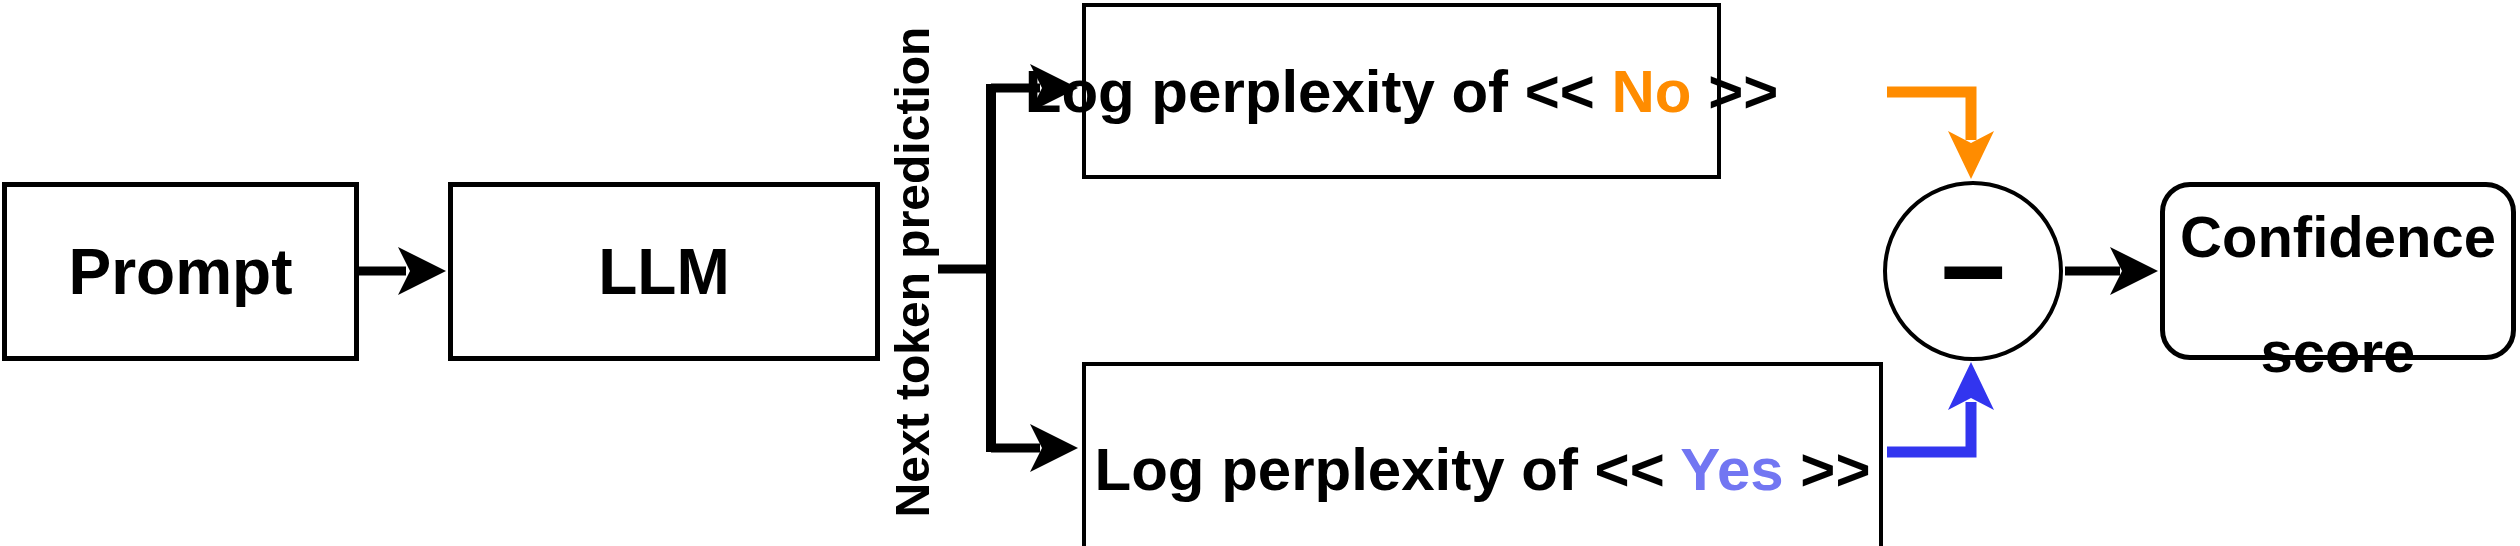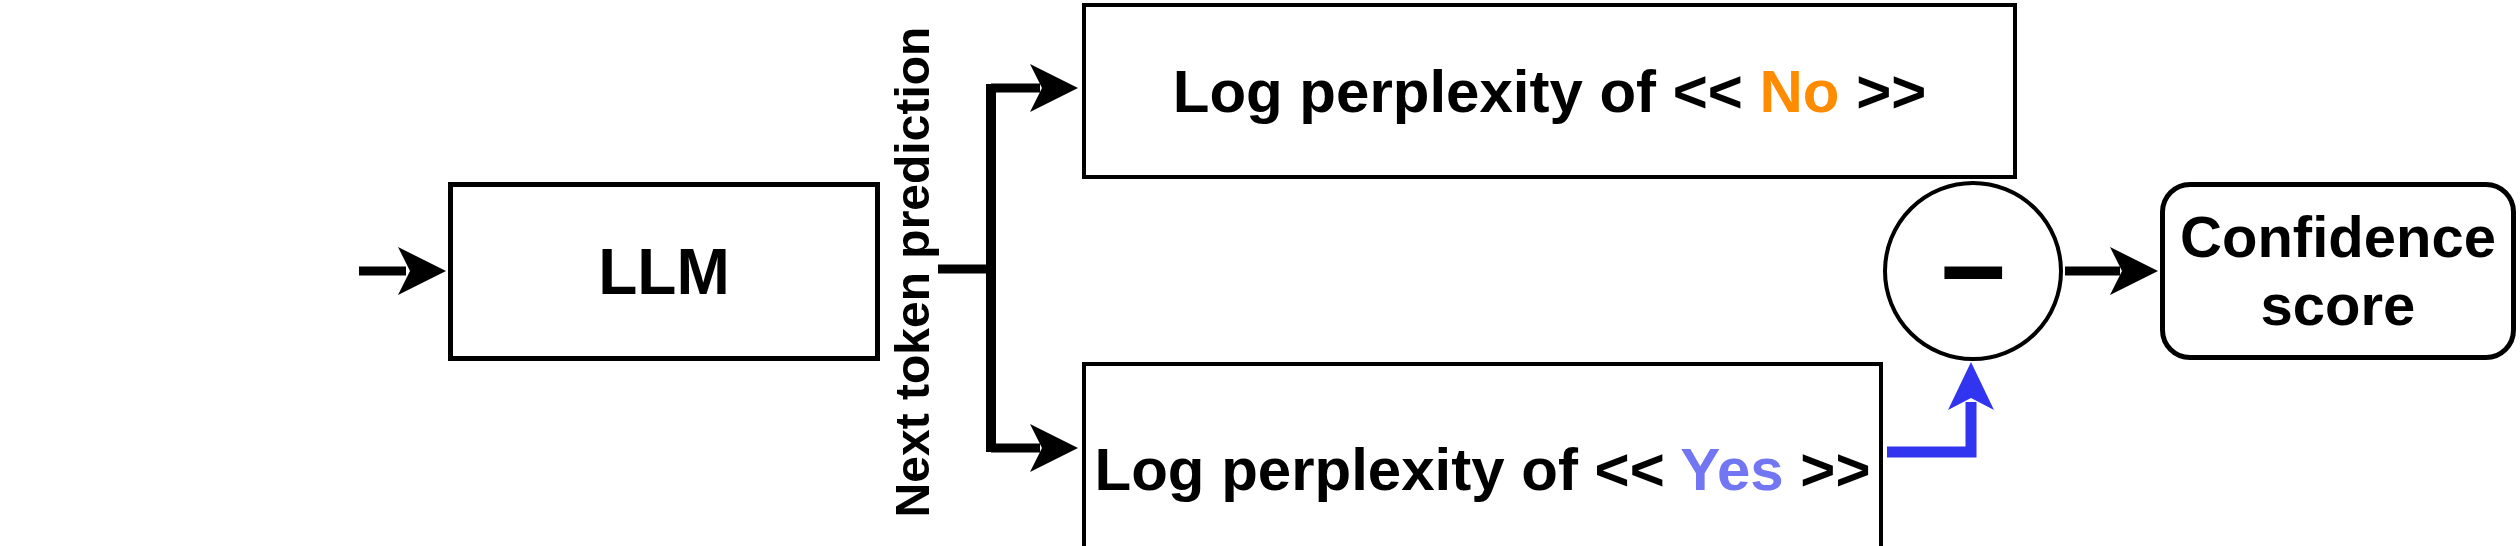--- a/index.html
+++ b/index.html
@@ -25,41 +25,41 @@
     border: 5px solid #000000;
     display: flex;
     align-items: center;
     justify-content: center;
     text-align: center;
   }
   .box .label { white-space: pre; }
   .prompt-box { left: 2px; top: 182px; width: 357px; height: 179px; font-size: 64px; }
   .llm-box    { left: 448px; top: 182px; width: 432px; height: 179px; font-size: 64px; }
   .ppx-box    { border-width: 4px; font-size: 60px; }
-  .no-box     { left: 1082px; top: 3px;   width: 935px; height: 176px; }
+  .no-box     { left: 1082px; top: 3px;   width: 639px; height: 176px; }
   .yes-box    { left: 1082px; top: 362px; width: 801px; height: 214px; }
   .word-no  { color: #ff8c00; }
   .word-yes { color: #7276f2; }
   .subtract-circle {
     left: 1883px; top: 181px;
     width: 180px; height: 180px;
     border-width: 4px;
     border-radius: 50%;
     font-size: 115px;
     line-height: 1;
   }
   .confidence-box {
     left: 2160px; top: 182px;
     width: 356px; height: 178px;
     border-radius: 30px;
     font-size: 58px;
     line-height: 1.18;
     flex-direction: column;
   }
-  .confidence-box .label { white-space: normal; display: block; }
+  .confidence-box .label { white-space: normal; display: block; margin-top: 47px; }
   .vertical-label {
     position: absolute;
     left: 512px; top: 242px;
     width: 800px; height: 60px;
     transform: rotate(-90deg);
     transform-origin: 50% 50%;
     display: flex;
     align-items: center;
     justify-content: center;
     font-size: 48px;
@@ -105,20 +105,23 @@
       <polyline points="1887,452 1971,452 1971,402" fill="none" stroke="#3235ef" stroke-width="11"></polyline>
       <polygon points="1971,362 1948,410 1971,398 1994,410" fill="#3235ef"></polygon>
     </g>
 
     <g>
       <line x1="2065" y1="271" x2="2120" y2="271" stroke="#000000" stroke-width="9"></line>
       <polygon points="2158,271 2110,247 2122,271 2110,295" fill="#000000"></polygon>
     </g>
   </svg>
 
+  <div class="box prompt-box">
+    <span class="label">Prompt</span>
+  </div>
 
   <div class="box llm-box">
     <span class="label">LLM</span>
   </div>
 
   <div class="vertical-label">Next token prediction</div>
 
   <div class="box ppx-box no-box">
     <div class="label"><span>Log perplexity of &lt;&lt; </span><span class="word-no">No</span><span> &gt;&gt;</span></div>
   </div>

